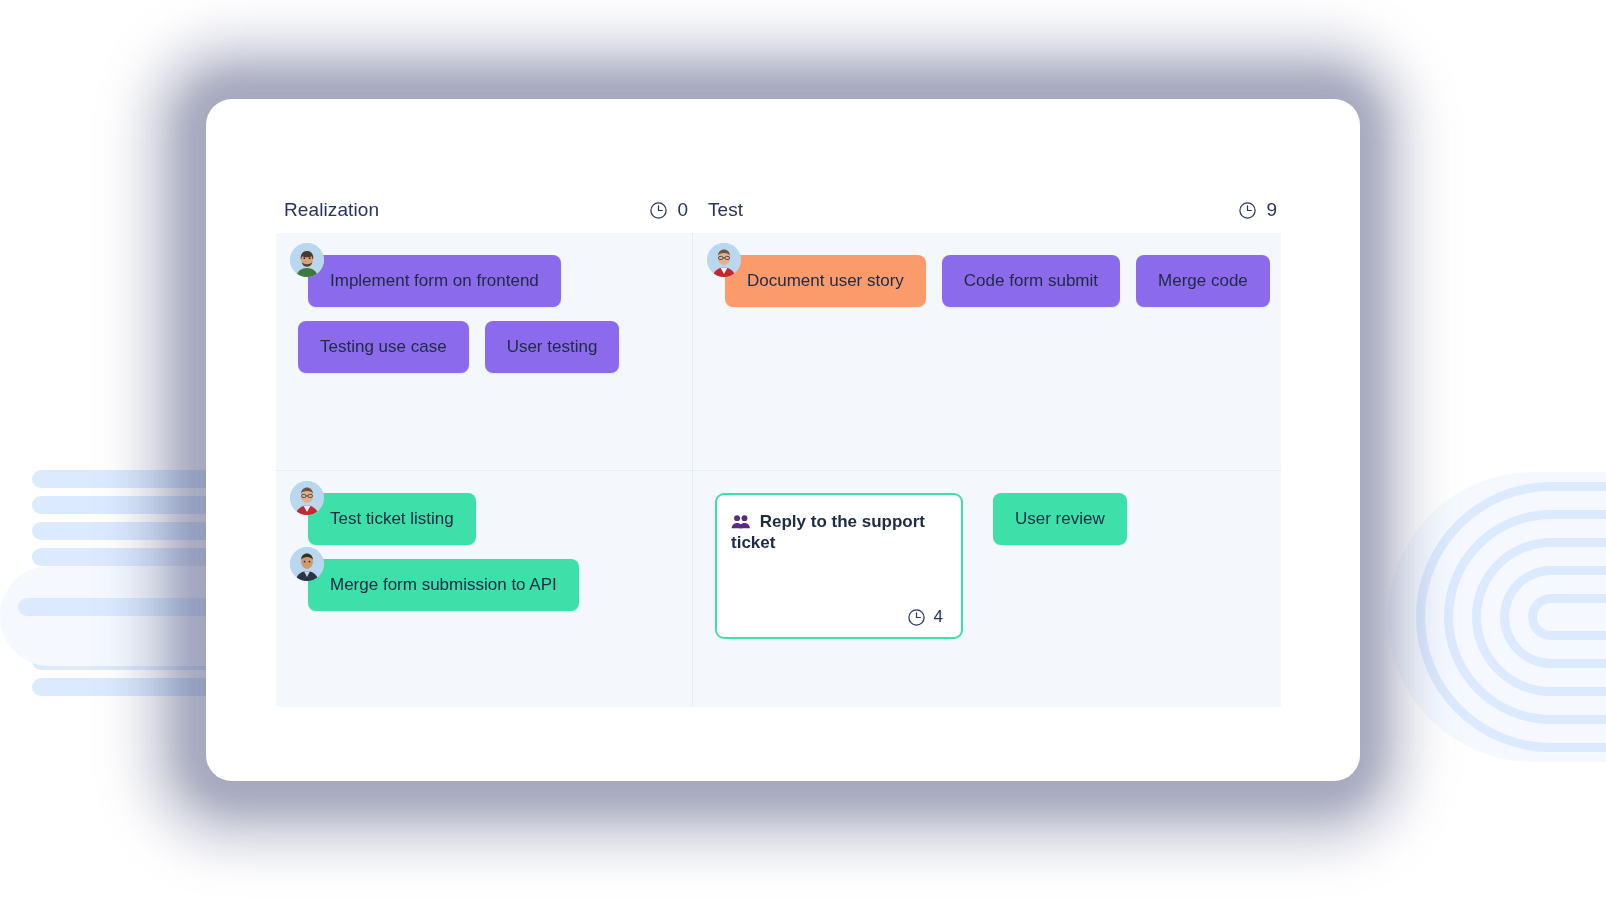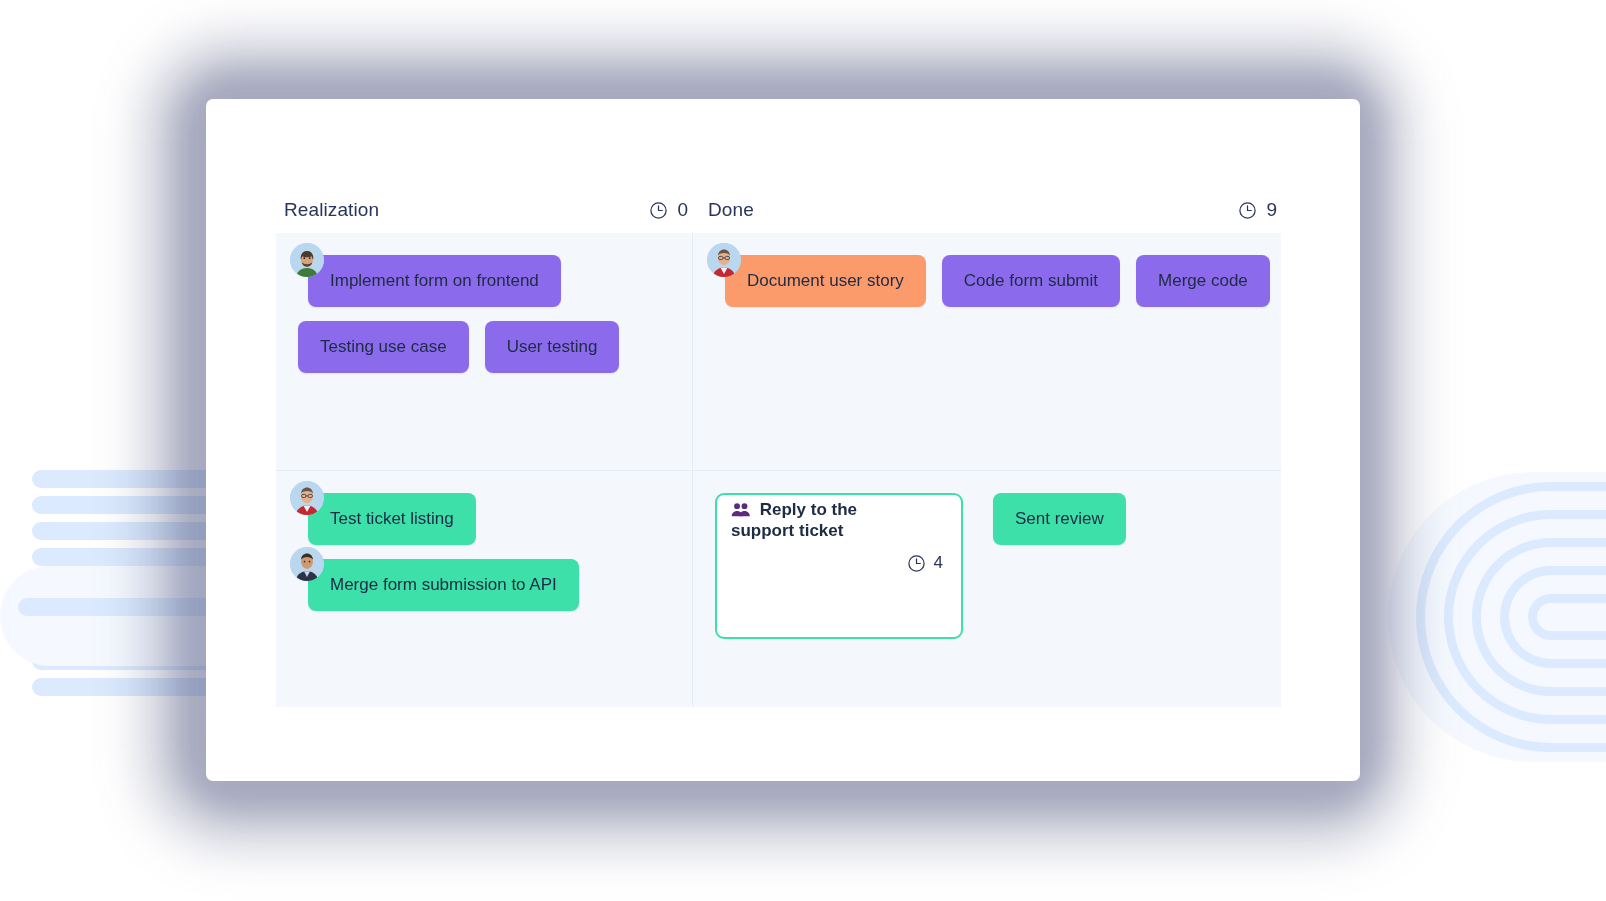--- a/index.html
+++ b/index.html
@@ -125,21 +125,21 @@
   }
 
   
   #window {
     position: absolute;
     left: 206px;
     top: 99px;
     width: 1154px;
     height: 682px;
     background: #ffffff;
-    border-radius: 7px;
+    border-radius: 26px;
     z-index: 5;
     overflow: hidden;
   }
 
   
   #board {
     position: absolute;
     left: 70px;
     top: 88px;
     width: 1005px;
@@ -265,23 +265,23 @@
   .avatar svg { display: block; width: 34px; height: 34px; }
 
   
   .task-detail {
     position: relative;
     width: 248px;
     height: 146px;
     background: #ffffff;
     border: 2.5px solid #3ce0a8;
     border-radius: 9px;
-    padding: 4px 14px 10px 14px;
-    display: flex;
-    flex-direction: row;
+    padding: 16px 14px 10px 14px;
+    display: flex;
+    flex-direction: column;
     justify-content: space-between;
   }
   .detail-title {
     font-size: 17px;
     font-weight: bold;
     color: #1d2b44;
     line-height: 1.25;
   }
   .people-icon {
     display: inline-block;
@@ -346,21 +346,21 @@
               <svg class="clock-icon" viewBox="0 0 20 20" fill="none">
                 <circle cx="10" cy="10" r="8" stroke="#28355c" stroke-width="1.3"></circle>
                 <path d="M10 5.2V10h4" stroke="#28355c" stroke-width="1.3" stroke-linecap="round" stroke-linejoin="round"></path>
               </svg>
             </span>
             <span class="col-count">0</span>
           </span>
         </div>
 
         <div class="col-header right">
-          <span class="col-title">Done</span>
+          <span class="col-title">Test</span>
           <span class="col-meta">
             <span>
               <svg class="clock-icon" viewBox="0 0 20 20" fill="none">
                 <circle cx="10" cy="10" r="8" stroke="#28355c" stroke-width="1.3"></circle>
                 <path d="M10 5.2V10h4" stroke="#28355c" stroke-width="1.3" stroke-linecap="round" stroke-linejoin="round"></path>
               </svg>
             </span>
             <span class="col-count">9</span>
           </span>
         </div>
@@ -489,21 +489,21 @@
                     <circle cx="10" cy="10" r="8" stroke="#28355c" stroke-width="1.3"></circle>
                     <path d="M10 5.2V10h4" stroke="#28355c" stroke-width="1.3" stroke-linecap="round" stroke-linejoin="round"></path>
                   </svg>
                 </span>
                 <span class="detail-count">4</span>
               </div>
             </div>
 
             <div style="display:flex; flex-direction:column; gap:14px;">
               <div class="task green">
-                <span>Sent review</span>
+                <span>User review</span>
               </div>
             </div>
 
           </div>
         </div>
 
       </div>
     </div>
   </div>
 </div>

